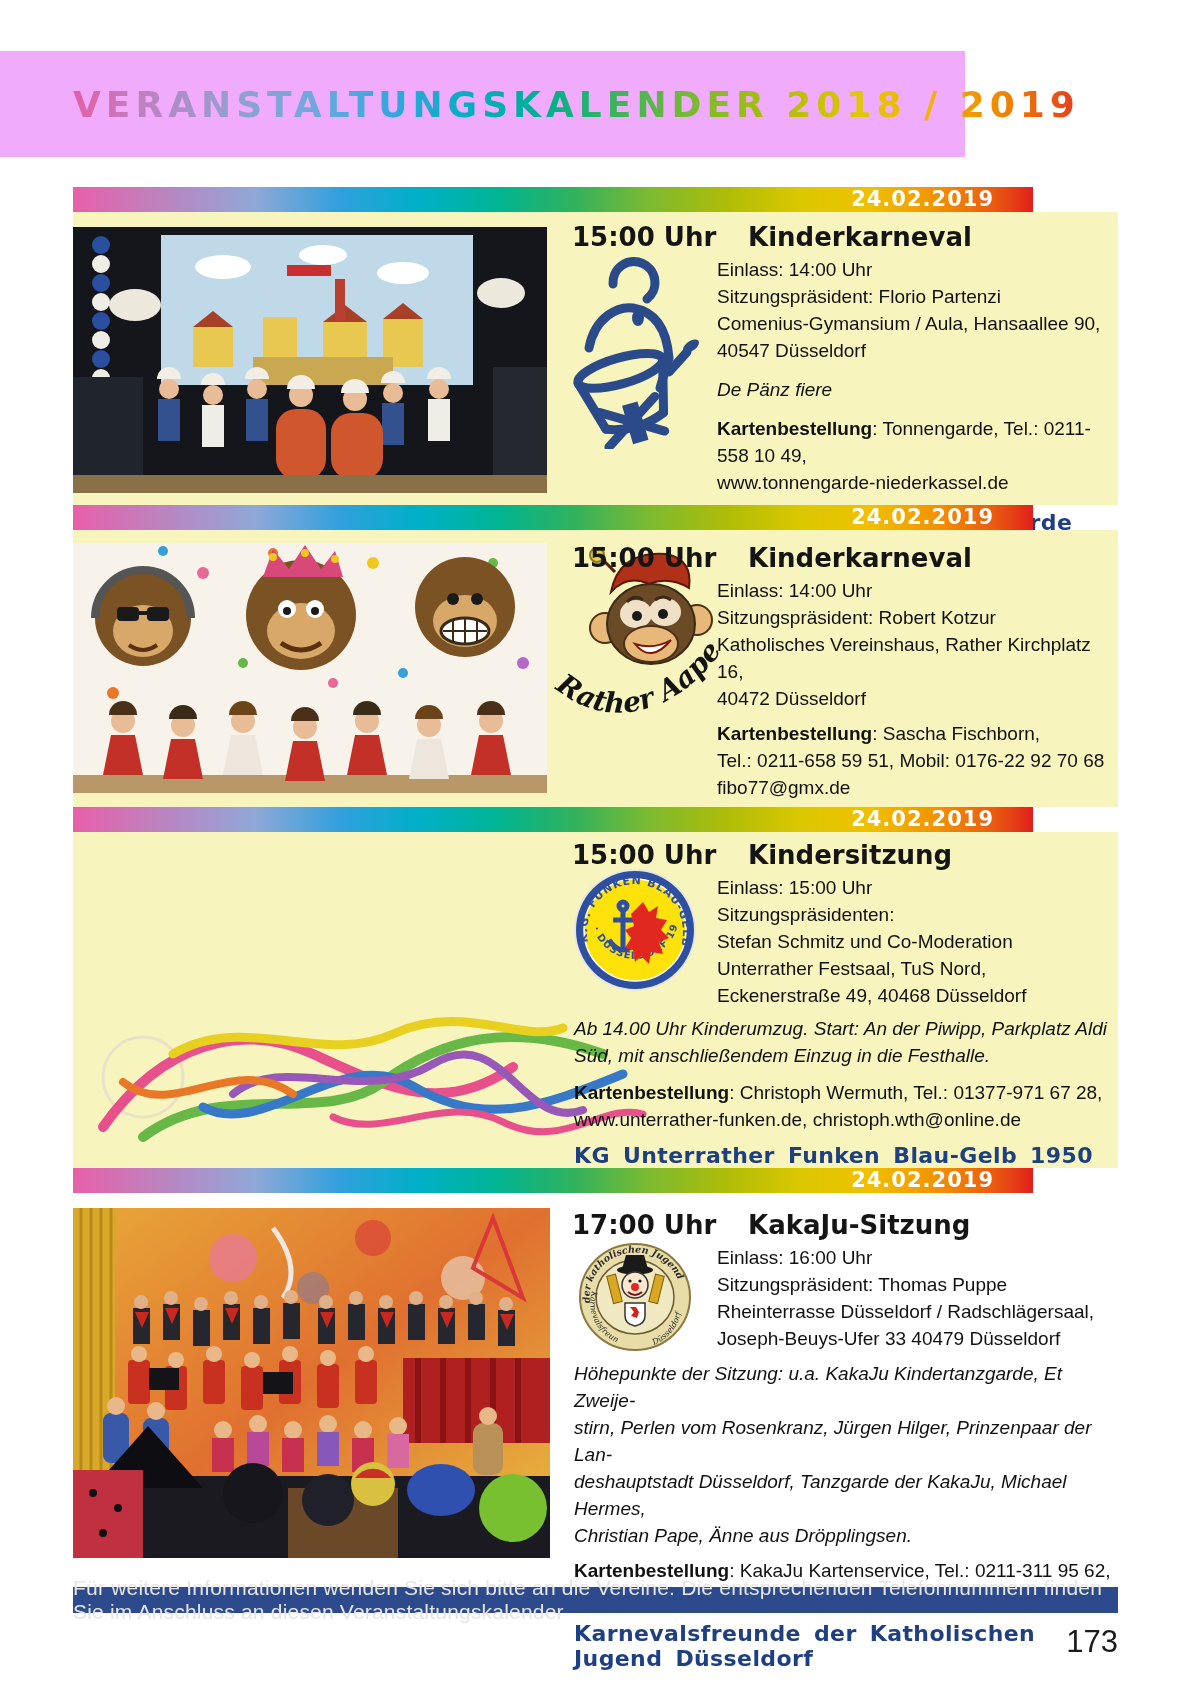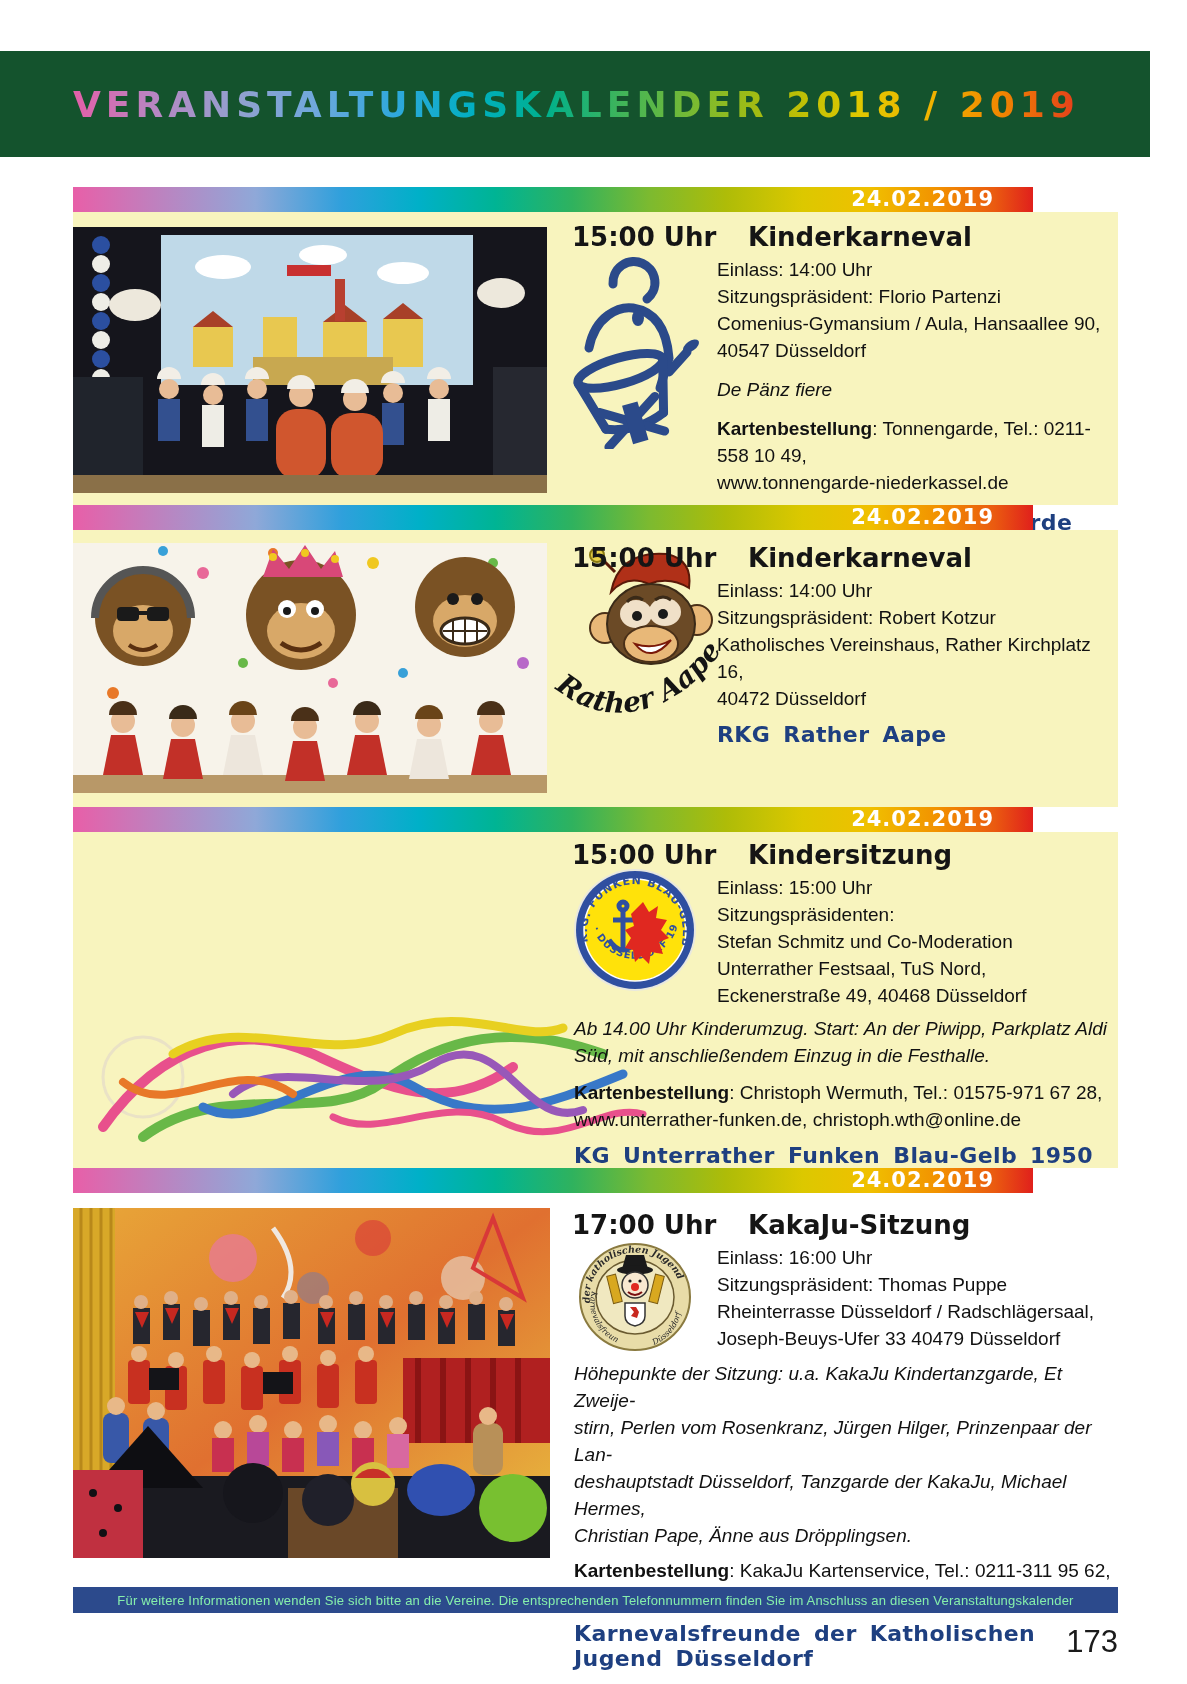--- a/index.html
+++ b/index.html
@@ -1,21 +1,21 @@
 <!DOCTYPE html>
 <html><head>
 <meta charset="utf-8">
 <style>
   html,body{margin:0;padding:0;background:#fff;}
   .page{position:relative;width:1187px;height:1684px;background:#ffffff;
         font-family:"Liberation Sans",sans-serif;color:#111;overflow:hidden;}
 
   
-  .topbar{position:absolute;left:0;top:51px;width:1150px;height:106px;
-          background:#14532d;display:flex;align-items:center;}
+  .topbar{position:absolute;left:0;top:51px;width:965px;height:106px;
+          background:#f0abfc;display:flex;align-items:center;}
   .rainbow-title{margin:0 0 0 73px;font-family:"DejaVu Sans",sans-serif;
           font-weight:bold;font-size:36px;letter-spacing:5px;white-space:nowrap;
           background:linear-gradient(90deg,#E35FA8 0%,#B886C2 8%,#93A0CE 16%,#6FA8DC 24%,
                      #2FA8DC 32%,#00AFC0 40%,#00B08C 47%,#3CB45C 54%,#7CBA30 62%,
                      #B0BC08 70%,#E0C800 78%,#F0B400 85%,#F08800 92%,#E43C1C 100%);
           -webkit-background-clip:text;background-clip:text;color:transparent;}
 
   
   .date-bar{position:absolute;left:73px;width:960px;height:25px;
           background:linear-gradient(90deg,#E85FA8 0%,#B886C2 10%,#8FA8D8 19%,#2FA0DC 28%,
@@ -37,21 +37,21 @@
   .booking{margin:12px 0 0 145px;font-size:19px;line-height:27px;white-space:pre-line;}
   .booking b{font-weight:bold;}
   .club{margin:14px 0 0 145px;font-family:"DejaVu Sans",sans-serif;font-weight:bold;
         font-size:22px;color:#1E3F80;letter-spacing:.4px;word-spacing:5px;}
   .wide{margin-left:2px;}
   .logo{position:absolute;}
 
   
   .footerbar{position:absolute;left:73px;top:1587px;width:1045px;height:26px;background:#2C4A8C;
         display:flex;align-items:center;justify-content:center;}
-  .footerbar span{color:#86efac;font-size:13px;letter-spacing:.2px;}
+  .footerbar span{color:#e5e5e5;font-size:21px;letter-spacing:.2px;}
   .pagenum{position:absolute;left:73px;top:1624px;width:1045px;text-align:right;
         font-size:31px;color:#1a1a1a;}
 </style>
 </head>
 <body>
 
 <div class="page">
 
   <header class="topbar">
     <h1 class="rainbow-title">VERANSTALTUNGSKALENDER 2018 / 2019</h1>
@@ -270,20 +270,23 @@
     </div>
     <div class="content" style="top:13px">
       <div class="head">
         <span class="time">15:00 Uhr</span>
         <span class="title">Kinderkarneval</span>
       </div>
       <p class="details">Einlass: 14:00 Uhr
 Sitzungspräsident: Robert Kotzur
 Katholisches Vereinshaus, Rather Kirchplatz 16,
 40472 Düsseldorf</p>
+      <p class="booking" style="margin-top:8px"><b>Kartenbestellung</b><span>: Sascha Fischborn,
+Tel.: 0211-658 59 51, Mobil: 0176-22 92 70 68
+fibo77@gmx.de</span></p>
       <p class="club" style="margin-top:10px">RKG Rather Aape</p>
     </div>
   </section>
 
   <div class="date-bar" style="top:807px">
     <span class="date">24.02.2019</span>
   </div>
   <section class="block yellow" style="top:832px;height:336px">
     <div class="photo" style="left:10px;top:150px;width:600px;height:175px;background:transparent">
       <svg width="600" height="175" viewBox="0 0 600 175" fill="none" stroke-linecap="round">
@@ -324,21 +327,21 @@
         <span class="time">15:00 Uhr</span>
         <span class="title">Kindersitzung</span>
       </div>
       <p class="details">Einlass: 15:00 Uhr
 Sitzungspräsidenten:
 Stefan Schmitz und Co-Moderation
 Unterrather Festsaal, TuS Nord,
 Eckenerstraße 49, 40468 Düsseldorf</p>
       <p class="note wide" style="margin-top:6px">Ab 14.00 Uhr Kinderumzug. Start: An der Piwipp, Parkplatz Aldi
 Süd, mit anschließendem Einzug in die Festhalle.</p>
-      <p class="booking wide" style="margin-top:10px"><b>Kartenbestellung</b><span>: Christoph Wermuth, Tel.: 01575-971 67 28,
+      <p class="booking wide" style="margin-top:10px"><b>Kartenbestellung</b><span>: Christoph Wermuth, Tel.: 01377-971 67 28,
 www.unterrather-funken.de, christoph.wth@online.de</span></p>
       <p class="club wide" style="margin-top:10px">KG Unterrather Funken Blau-Gelb 1950 e.V.</p>
     </div>
   </section>
 
   <div class="date-bar" style="top:1168px">
     <span class="date">24.02.2019</span>
   </div>
   <section class="block" style="top:1193px;height:387px">
     <div class="photo" style="top:15px;width:477px;height:350px">

